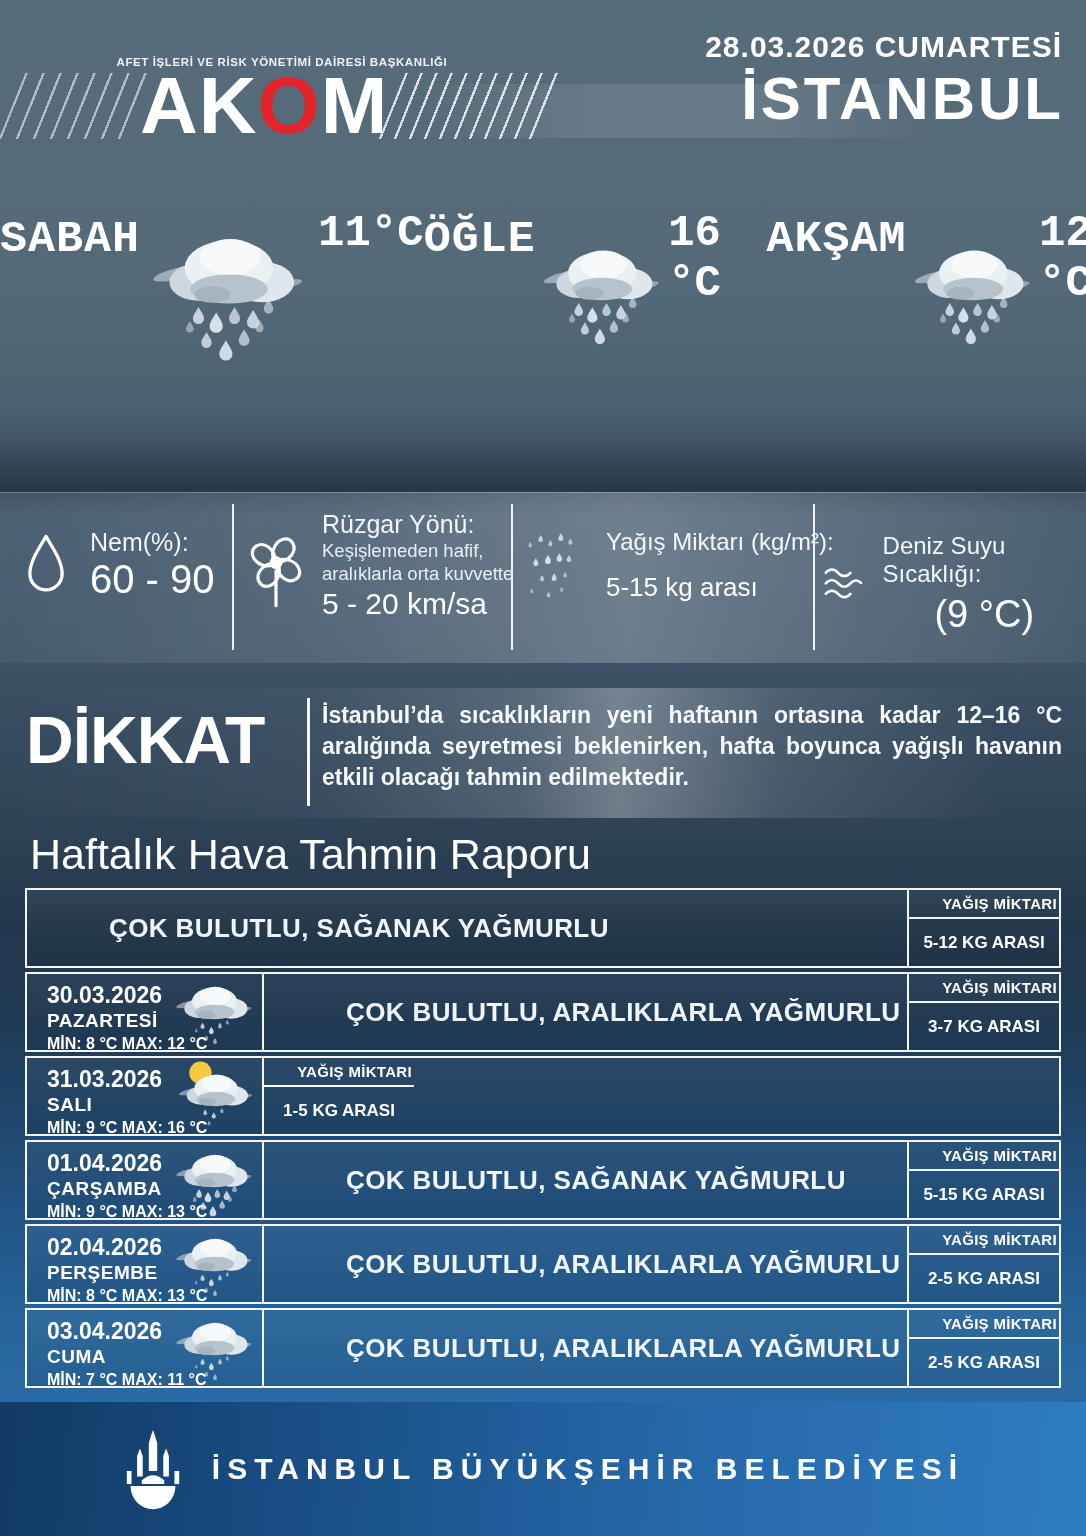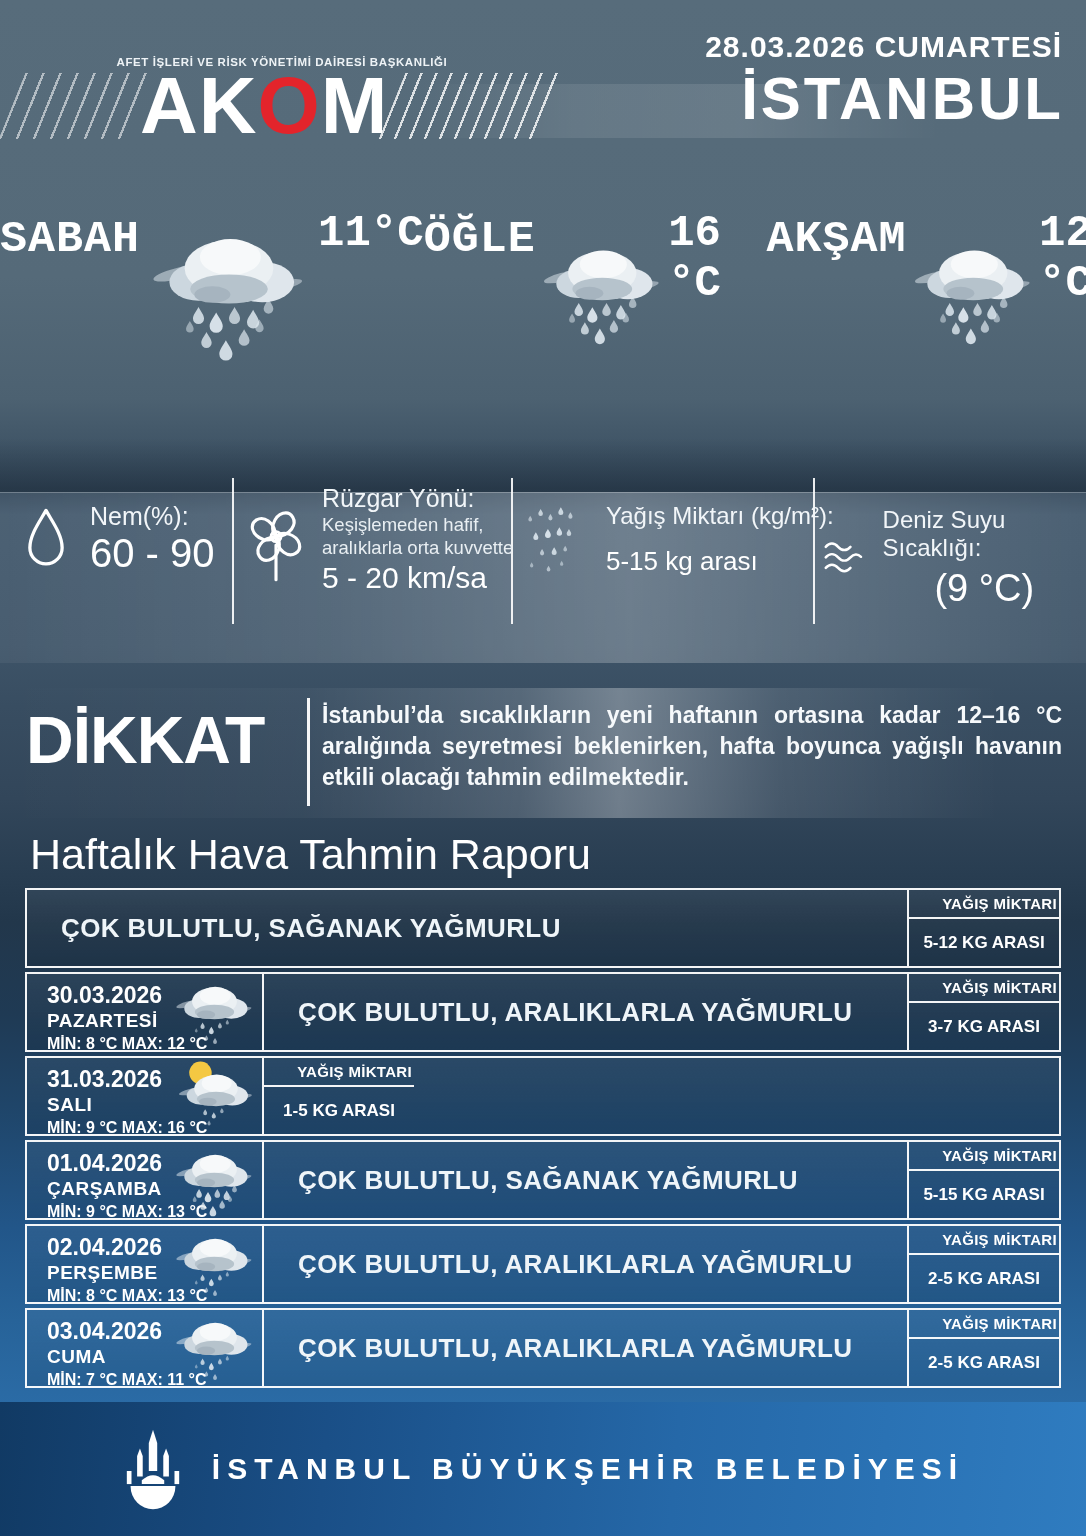--- a/index.html
+++ b/index.html
@@ -37,21 +37,21 @@
   .akom-o{color:#e3242b;}
 
   
   .periods{left:0;top:214px;width:100%;height:272px;display:flex;}
   .period{flex:1;display:flex;font-family:Liberation Mono, monospace;}
   .p-label{font-size:45px;font-weight:800;letter-spacing:1px;}
   .p-icon{width:178px;height:158px;margin-top:-4px;}
   .p-temp{font-size:44px;font-weight:700;margin-top:-6px;}
 
   
-  .metrics{left:0;top:466px;width:100%;height:170px;}
+  .metrics{left:0;top:492px;width:100%;height:170px;}
   .vdiv{position:absolute;top:12px;width:2px;height:146px;background:rgba(255,255,255,.9);}
   .metric{position:absolute;display:flex;align-items:center;}
   .m-title{font-size:25px;font-weight:400;color:#f2f6f9;}
   .m-desc{font-size:18.5px;line-height:1.25;color:#e9eff3;}
   .m-value{font-size:40px;font-weight:400;}
   .m1{left:24px;top:36px;}
   .m1 .icn{width:44px;height:64px;margin-right:22px;}
   .m2{left:244px;top:18px;}
   .m2 .icn{width:64px;height:92px;margin-right:14px;margin-top:10px;}
   .m2 .m-value{font-size:30px;margin-top:2px;}
@@ -76,21 +76,21 @@
   .ftable{left:25px;top:888px;width:1036px;display:flex;flex-direction:column;gap:4px;}
   .frow{height:80px;border:2px solid rgba(255,255,255,.95);display:flex;box-sizing:border-box;
         background:linear-gradient(180deg,rgba(255,255,255,.05),rgba(0,0,0,.10));}
   .c-date{width:237px;border-right:2px solid rgba(255,255,255,.95);box-sizing:border-box;
           position:relative;padding:8px 0 0 20px;}
   .r-date{font-size:23px;font-weight:700;}
   .r-day{font-size:19px;font-weight:700;letter-spacing:.5px;margin-top:1px;}
   .r-minmax{font-size:16px;font-weight:700;margin-top:3px;}
   .r-icon{position:absolute;right:0px;top:50%;transform:translateY(-50%);width:95px;height:80px;}
   .c-cond{flex:1;display:flex;align-items:center;padding-left:34px;font-size:26px;font-weight:700;
-          letter-spacing:.4px;border-right:2px solid rgba(255,255,255,.95);box-sizing:border-box;color:#eff5f9;}
+          letter-spacing:.4px;border-right:2px solid rgba(255,255,255,.95);box-sizing:border-box;color:#eff5f9;margin-left:48px;}
   .c-cond.sm{font-size:23px;}
   .c-precip{width:150px;display:flex;flex-direction:column;box-sizing:border-box;}
   .precip-head{height:27px;display:flex;align-items:center;justify-content:center;
                border-bottom:2px solid rgba(255,255,255,.95);font-size:15px;font-weight:700;letter-spacing:.3px;padding-left:31px;}
   .precip-val{flex:1;display:flex;align-items:center;justify-content:center;font-size:17px;font-weight:700;}
 
   
   .footer{left:0;top:1402px;width:100%;height:134px;
      background:linear-gradient(95deg,#113a64 0%,#1a4f87 30%,#2568a8 62%,#2f7cc0 100%);
      display:flex;align-items:center;justify-content:center;}

